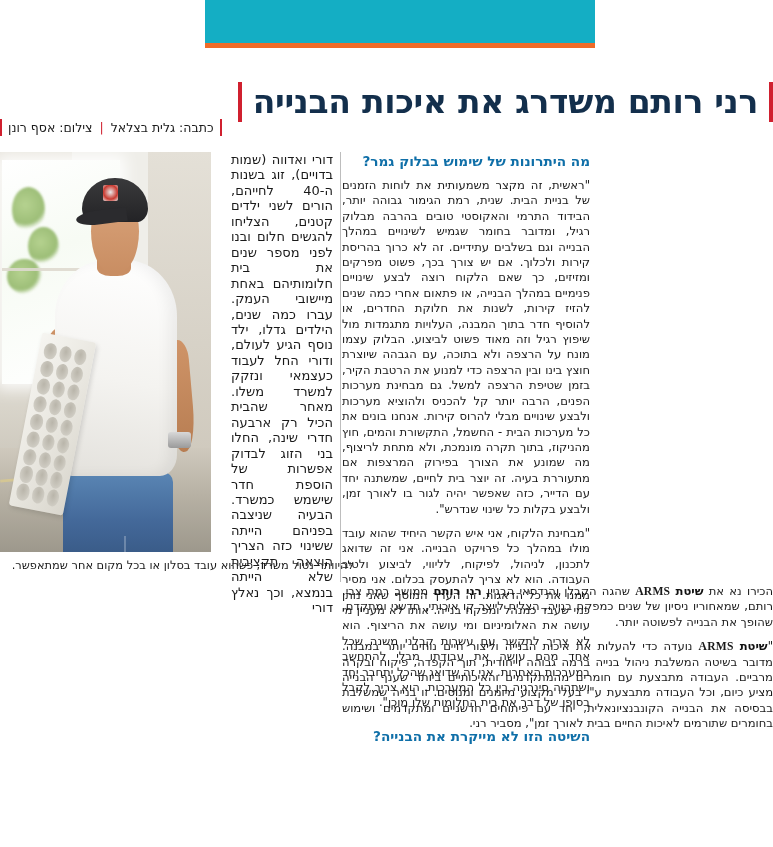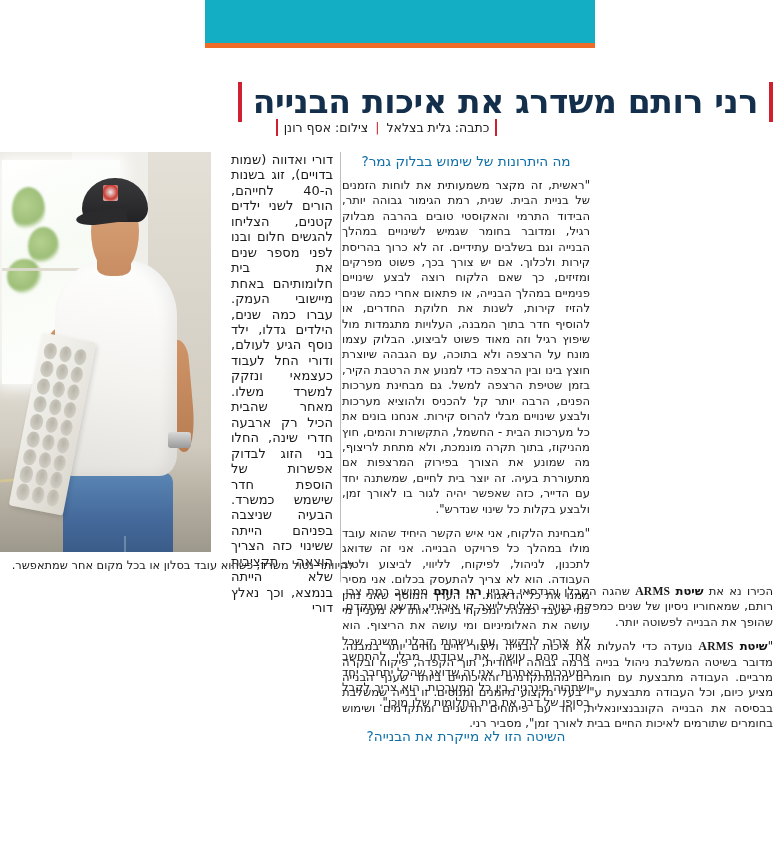--- a/index.html
+++ b/index.html
@@ -59,21 +59,21 @@
     padding: 0 11px;
     border-right: 4px solid #d0202f;
     border-left: 4px solid #d0202f;
   }
 
   .byline-row {
     position: absolute;
     left: 0;
     top: 117px;
     width: 773px;
-    text-align: center;
+    text-align: left;
     white-space: nowrap;
   }
   .byline {
     display: inline-block;
     font-size: 12.5px;
     line-height: 17px;
     color: #1b1b1b;
     padding: 0 6px;
     border-right: 2px solid #d0202f;
     border-left: 2px solid #d0202f;
@@ -136,23 +136,23 @@
   .col-narrow p.body-text {
     font-size: 13px;
     line-height: 15.45px;
     text-align: justify;
   }
 
   h2.subhead {
     margin: 0 0 8px 0;
     font-size: 13.6px;
     line-height: 18px;
-    font-weight: normal;
+    font-weight: bold;
     color: #0f6fa8;
-    text-align: center;
+    text-align: right;
   }
   h2.subhead.sub2 { margin-top: 16px; }
 
   strong.em { font-weight: bold; color: #111; }
   .latin { font-family: "Liberation Serif", "DejaVu Serif", serif; font-weight: bold; letter-spacing: .2px; }
 
   
   .photo-wrap {
     position: absolute;
     left: 0;

